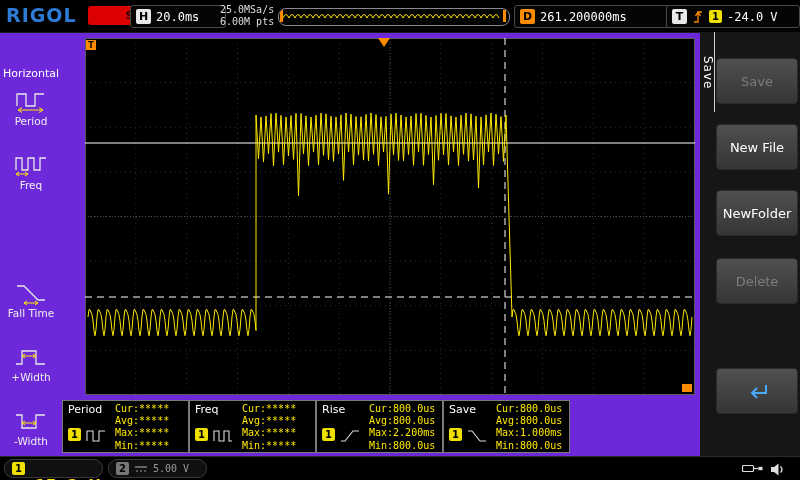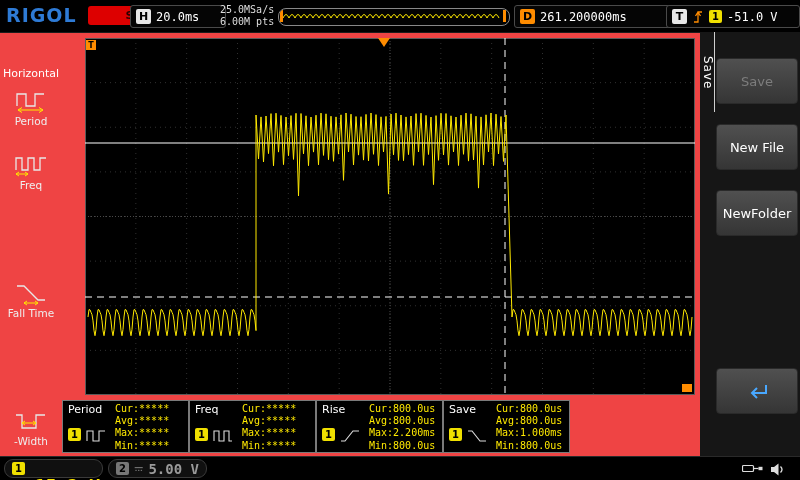--- a/index.html
+++ b/index.html
@@ -1,16 +1,16 @@
 <!DOCTYPE html>
 <html><head>
 <meta charset="utf-8">
 <style>
   html,body{margin:0;padding:0;background:#000;}
-  #screen{position:relative;width:800px;height:480px;background:#ef4444;overflow:hidden;
+  #screen{position:relative;width:800px;height:480px;background:#6d28d9;overflow:hidden;
           font-family:"DejaVu Sans",sans-serif;-webkit-font-smoothing:antialiased;}
   .mono{font-family:"DejaVu Sans Mono",monospace;}
 
   
   #topbar{position:absolute;left:0;top:0;width:800px;height:32px;background:#000;border-bottom:1px solid #1c1c1c;}
   .logo{position:absolute;left:6px;top:4px;font-size:19px;font-weight:bold;letter-spacing:1px;color:#2e7bd6;}
   .stop-badge{position:absolute;left:88px;top:6px;width:40px;height:19px;background:#dd0000;color:#2a0000;
               font-weight:bold;font-size:11px;text-align:center;line-height:19px;border-radius:3px;padding-left:34px;}
   .group-box{position:absolute;top:5px;height:21px;border:1px solid #4a4a4a;border-radius:3px;
              display:flex;align-items:center;gap:5px;padding:0 5px;background:#050505;}
@@ -55,21 +55,21 @@
   .mvals{position:absolute;left:52px;top:2px;color:#ffe900;font-size:10px;line-height:12.2px;font-family:"DejaVu Sans Mono",monospace;white-space:nowrap;}
 
   
   #bottombar{position:absolute;left:0;top:456px;width:800px;height:24px;background:#000;border-top:1px solid #2a2a2a;}
   .ch-block{position:absolute;top:2px;height:19px;border:1px solid #3a3a3a;border-radius:9px;background:#101010;
             display:flex;align-items:center;gap:5px;padding:0 7px;box-sizing:border-box;}
   #ch1-block{left:4px;width:99px;}
   #ch2-block{left:108px;width:99px;}
   .ch-badge{width:13px;height:13px;border-radius:2px;font-size:10px;font-weight:bold;text-align:center;line-height:13px;flex:0 0 auto;}
   .ch1-scale{color:#ffe900;font-size:18px;font-weight:bold;white-space:nowrap;margin-top:33px;}
-  .ch2-scale{color:#9a9a9a;font-size:14px;font-weight:bold;white-space:nowrap;}
+  .ch2-scale{color:#9a9a9a;font-size:10px;font-weight:normal;white-space:nowrap;}
   .status-icon{position:absolute;top:5px;}
 </style>
 </head>
 <body>
 
 <div id="screen">
 
   <div id="topbar">
     <span class="logo">RIGOL</span>
     <span class="stop-badge">STOP</span>
@@ -96,21 +96,21 @@
       <span class="sq-badge badge-orange">D</span>
       <span class="val-white mono">261.200000ms</span>
     </div>
 
     <div class="group-box" id="t-group">
       <span class="sq-badge badge-white">T</span>
       <svg width="12" height="16" viewBox="0 0 12 16">
         <path d="M2 13 H6 V3 H10 M6 3 l-2.5 4 M6 3 l2.5 4" fill="none" stroke="#ff8c00" stroke-width="1.3"></path>
       </svg>
       <span class="sq-badge badge-ch1">1</span>
-      <span class="val-white mono">-51.0 V</span>
+      <span class="val-white mono">-24.0 V</span>
     </div>
   </div>
 
   <div id="left-menu">
     <div class="menu-title">Horizontal</div>
 
     <div class="menu-item" style="top:20px">
       <svg width="34" height="26" viewBox="0 0 34 26">
         <path d="M3 18 V6 H12 V18 H21 V6 H30" fill="none" stroke="#e8e8e8" stroke-width="1.3"></path>
         <path d="M4 22 H29 M4 22 l4 -2.5 M4 22 l4 2.5 M29 22 l-4 -2.5 M29 22 l-4 2.5" fill="none" stroke="#ffe900" stroke-width="1"></path>
@@ -128,20 +128,27 @@
 
 
     <div class="menu-item" style="top:212px">
       <svg width="34" height="26" viewBox="0 0 34 26">
         <path d="M3 6 H10 L24 20 H31" fill="none" stroke="#e8e8e8" stroke-width="1.3"></path>
         <path d="M10 23 H24 M10 23 l3 -2 M10 23 l3 2 M24 23 l-3 -2 M24 23 l-3 2" fill="none" stroke="#ffe900" stroke-width="1"></path>
       </svg>
       <div class="lbl">Fall Time</div>
     </div>
 
+    <div class="menu-item" style="top:276px">
+      <svg width="34" height="26" viewBox="0 0 34 26">
+        <path d="M2 20 H8 V7 H22 V20 H31" fill="none" stroke="#e8e8e8" stroke-width="1.3"></path>
+        <path d="M8 12 H22 M8 12 l3 -2 M8 12 l3 2 M22 12 l-3 -2 M22 12 l-3 2" fill="none" stroke="#ffe900" stroke-width="1"></path>
+      </svg>
+      <div class="lbl">+Width</div>
+    </div>
 
     <div class="menu-item" style="top:340px">
       <svg width="34" height="26" viewBox="0 0 34 26">
         <path d="M2 7 H8 V20 H22 V7 H31" fill="none" stroke="#e8e8e8" stroke-width="1.3"></path>
         <path d="M8 15 H22 M8 15 l3 -2 M8 15 l3 2 M22 15 l-3 -2 M22 15 l-3 2" fill="none" stroke="#ffe900" stroke-width="1"></path>
       </svg>
       <div class="lbl">-Width</div>
     </div>
   </div>
 
@@ -184,20 +191,21 @@
       </svg>
   </div>
 
   <div id="right-menu">
     <span class="menu-tab">Save</span>
     <span class="tab-divider"></span>
 
     <div class="soft-btn disabled" style="top:26px">Save</div>
     <div class="soft-btn" style="top:92px">New File</div>
     <div class="soft-btn" style="top:158px">NewFolder</div>
+    <div class="soft-btn disabled" style="top:226px">Delete</div>
 
     <div class="soft-btn" style="top:336px">
       <svg width="26" height="20" viewBox="0 0 26 20">
         <path d="M22 4 V12 H9 M13 7 L8 12 L13 17" fill="none" stroke="#49a8ff" stroke-width="2"></path>
       </svg>
     </div>
   </div>
 
   <div id="measure-strip">
 

